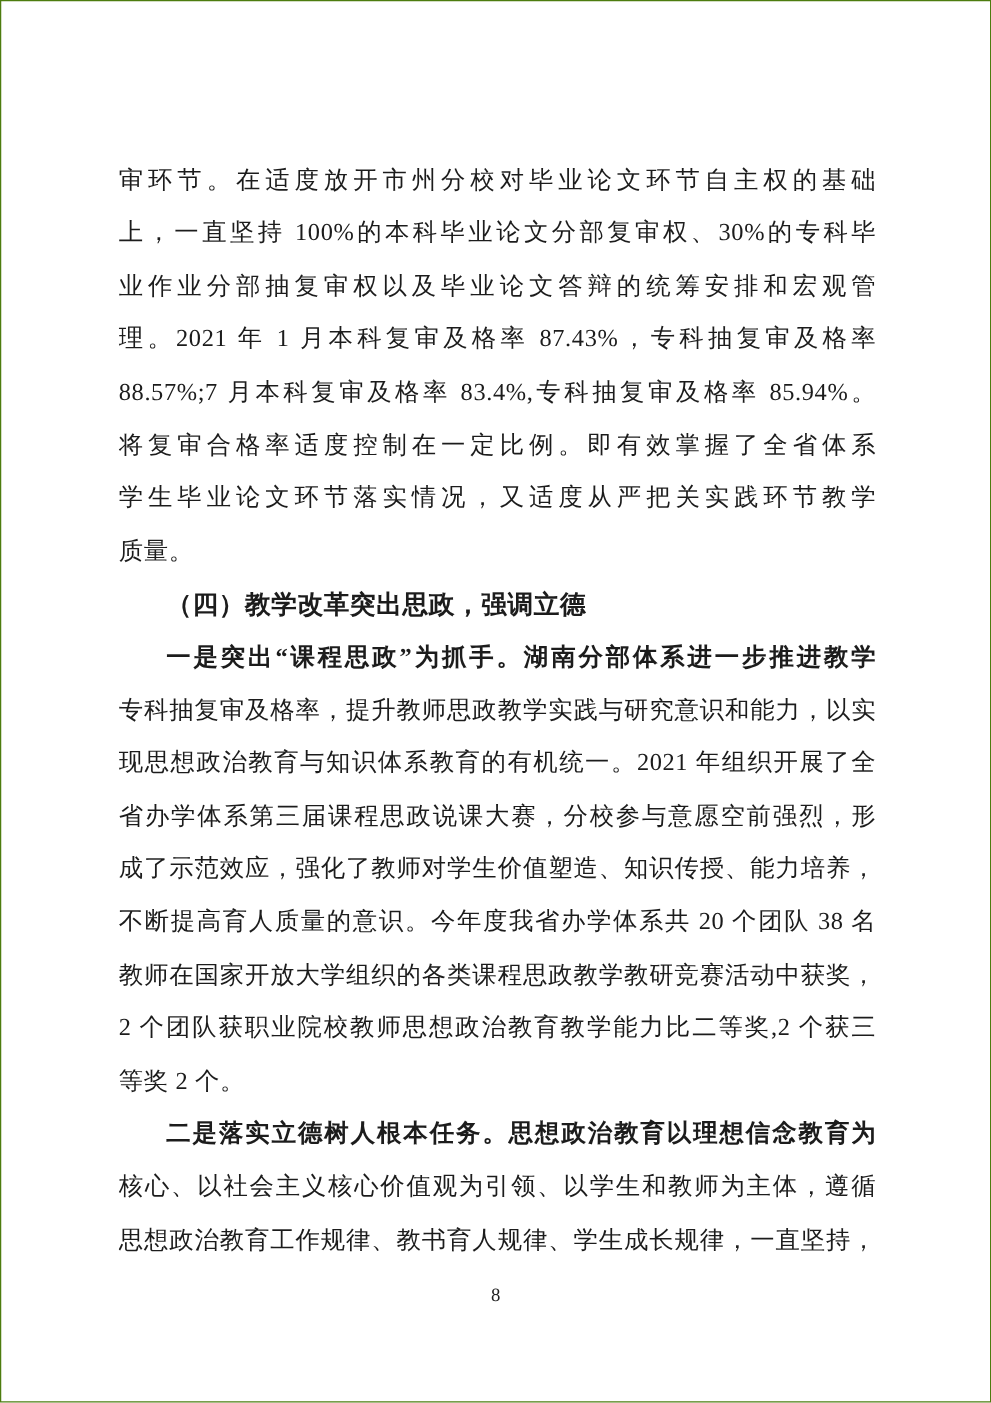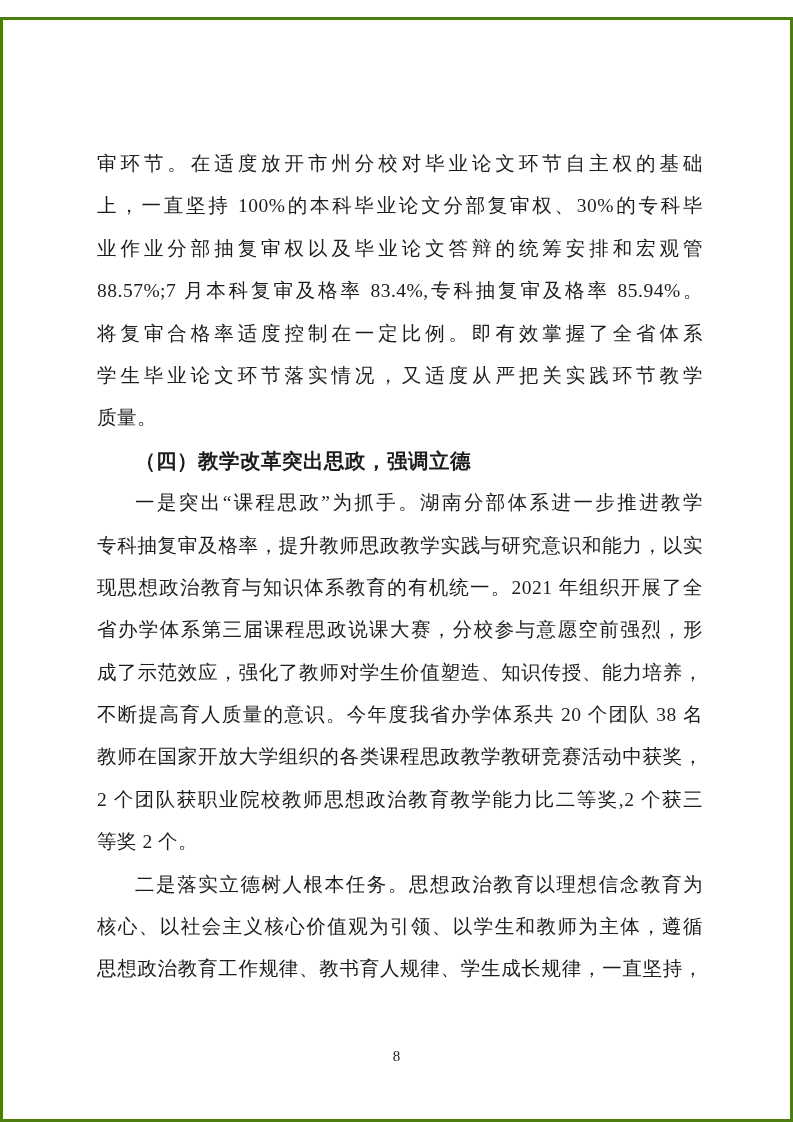--- a/index.html
+++ b/index.html
@@ -13,22 +13,21 @@
     position: relative;
     font-family: "Liberation Serif", "DejaVu Serif", serif;
     color: #1c1c1c;
     overflow: hidden;
   }
   .page {
     position: absolute;
     inset: 0;
     background: #ffffff;
     box-sizing: border-box;
-    border: 3px solid #4d7c0f;
-    margin-top: 17px;
+    border: 1px solid #4d7c0f;
   }
   .doc-body {
     position: absolute;
     left: 94px;
     top: 123px;
     width: 606px;
   }
   .line {
     height: 42.4px;
     line-height: 42.4px;
@@ -39,20 +38,21 @@
   .line.j {
     text-align: justify;
     text-align-last: justify;
   }
   .line.left {
     text-align: center;
     text-align-last: left;
   }
   .line.indent {
     text-indent: 38px;
+    font-weight: bold;
   }
   .line.heading {
     font-weight: bold;
     font-size: 20.5px;
     text-align: right;
     text-align-last: left;
     text-indent: 38px;
   }
   .page-number {
     position: absolute;
@@ -65,20 +65,21 @@
   }
 </style>
 </head>
 <body>
 
 <div class="page">
   <div class="doc-body" id="doc-body">
       <div class="line j">审环节。在适度放开市州分校对毕业论文环节自主权的基础</div>
       <div class="line j">上，一直坚持 100%的本科毕业论文分部复审权、30%的专科毕</div>
       <div class="line j">业作业分部抽复审权以及毕业论文答辩的统筹安排和宏观管</div>
+      <div class="line j">理。2021 年 1 月本科复审及格率 87.43%，专科抽复审及格率</div>
       <div class="line j">88.57%;7 月本科复审及格率 83.4%,专科抽复审及格率 85.94%。</div>
       <div class="line j">将复审合格率适度控制在一定比例。即有效掌握了全省体系</div>
       <div class="line j">学生毕业论文环节落实情况，又适度从严把关实践环节教学</div>
       <div class="line left">质量。</div>
       <div class="line heading">（四）教学改革突出思政，强调立德</div>
       <div class="line j indent">一是突出“课程思政”为抓手。湖南分部体系进一步推进教学</div>
       <div class="line j">专科抽复审及格率，提升教师思政教学实践与研究意识和能力，以实</div>
       <div class="line j">现思想政治教育与知识体系教育的有机统一。2021 年组织开展了全</div>
       <div class="line j">省办学体系第三届课程思政说课大赛，分校参与意愿空前强烈，形</div>
       <div class="line j">成了示范效应，强化了教师对学生价值塑造、知识传授、能力培养，</div>

